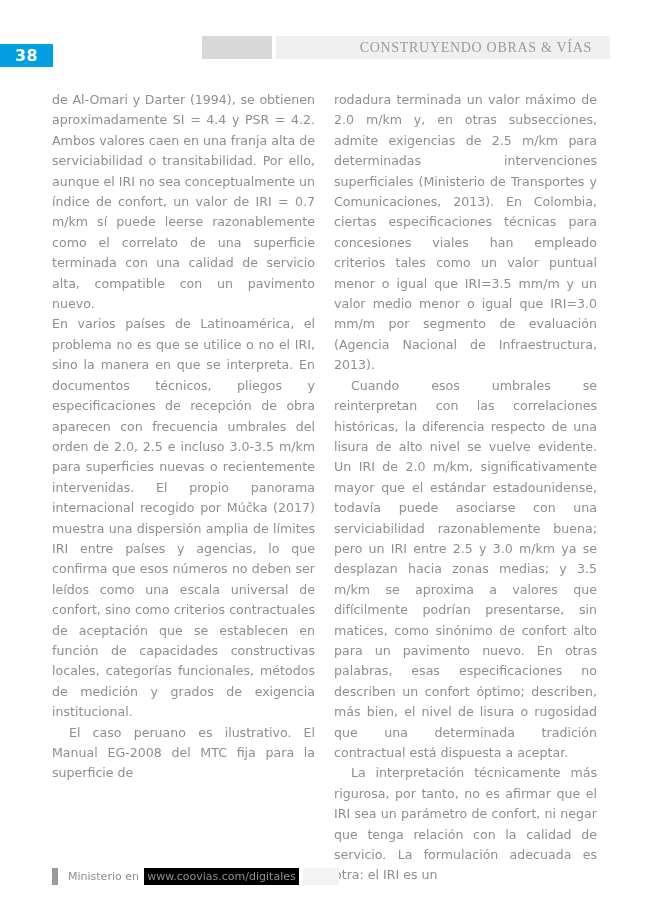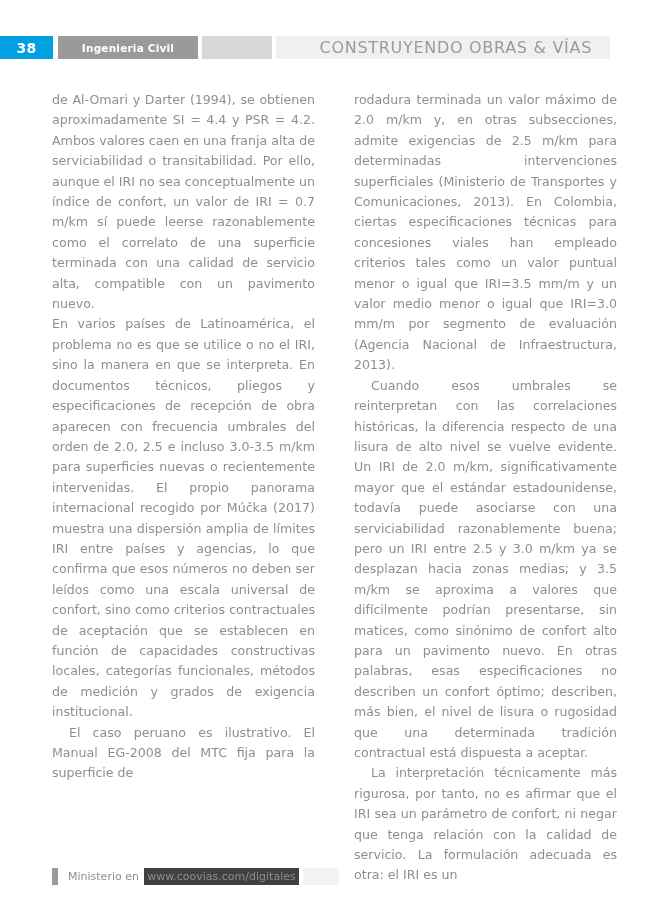--- a/index.html
+++ b/index.html
@@ -20,26 +20,26 @@
   .header {
     position: absolute;
     left: 0;
     top: 36px;
     width: 650px;
     height: 23px;
   }
   .hdr-page-num {
     position: absolute;
     left: 0;
-    top: 0;
+    top: 8px;
     width: 53px;
     height: 23px;
     background: #00a0e3;
     color: #ffffff;
-    font-size: 14px;
+    font-size: 16px;
     font-weight: bold;
     letter-spacing: 0.3px;
     display: flex;
     align-items: center;
     justify-content: center;
   }
   .hdr-section {
     position: absolute;
     left: 58px;
     top: 0;
@@ -69,37 +69,38 @@
     width: 334px;
     height: 23px;
     background: #f0f0f0;
     display: flex;
     align-items: center;
     justify-content: flex-end;
     padding-right: 18px;
     box-sizing: border-box;
   }
   .hdr-title-text {
-    font-size: 16px;
+    font-size: 14px;
     color: #9a9a9a;
     letter-spacing: 0.7px;
+    font-family: Liberation Serif, serif;
   }
 
   
   .col {
     position: absolute;
     top: 90px;
     width: 263px;
     font-size: 12.6px;
     line-height: 20.4px;
     text-align: justify;
     color: #8f8f8f;
   }
   .col-left  { left: 52px; }
-  .col-right { left: 354px; }
+  .col-right { left: 334px; }
 
   .col p {
     margin: 0;
     text-align: justify;
     text-justify: inter-word;
   }
   .col p.indent { text-indent: 17px; }
   .col p.last-line-left { text-align-last: left; }
 
   
@@ -144,21 +145,21 @@
     align-items: center;
     font-size: 11px;
     color: #8f8f8f;
   }
   .ftr-url-box {
     position: absolute;
     left: 144px;
     top: 0;
     width: 155px;
     height: 17px;
-    background: #404040;
+    background: #000000;
     display: flex;
     align-items: center;
     justify-content: center;
     box-sizing: border-box;
   }
   .ftr-url-text {
     font-size: 11px;
     color: #8f8f8f;
   }
   .ftr-tail-box {
@@ -168,21 +169,20 @@
     width: 36px;
     height: 17px;
     background: #f3f3f3;
   }
 </style>
 </head>
 <body>
 
 <div class="header">
   <div class="hdr-page-num">38</div>
-  <div class="hdr-section">Ingenieria Civil</div>
   <div class="hdr-gap-block"></div>
   <div class="hdr-title-bar">
     <span class="hdr-title-text">CONSTRUYENDO OBRAS &amp; VÍAS</span>
   </div>
 </div>
 
 <div class="col col-left">
   <p class="last-line-left">de Al-Omari y Darter (1994), se obtienen aproximadamente SI = 4.4 y PSR = 4.2. Ambos valores caen en una franja alta de serviciabilidad o transitabilidad. Por ello, aunque el IRI no sea conceptualmente un índice de confort, un valor de IRI = 0.7 m/km sí puede leerse razonablemente como el correlato de una superficie terminada con una calidad de servicio alta, compatible con un pavimento nuevo.</p>
 
 

